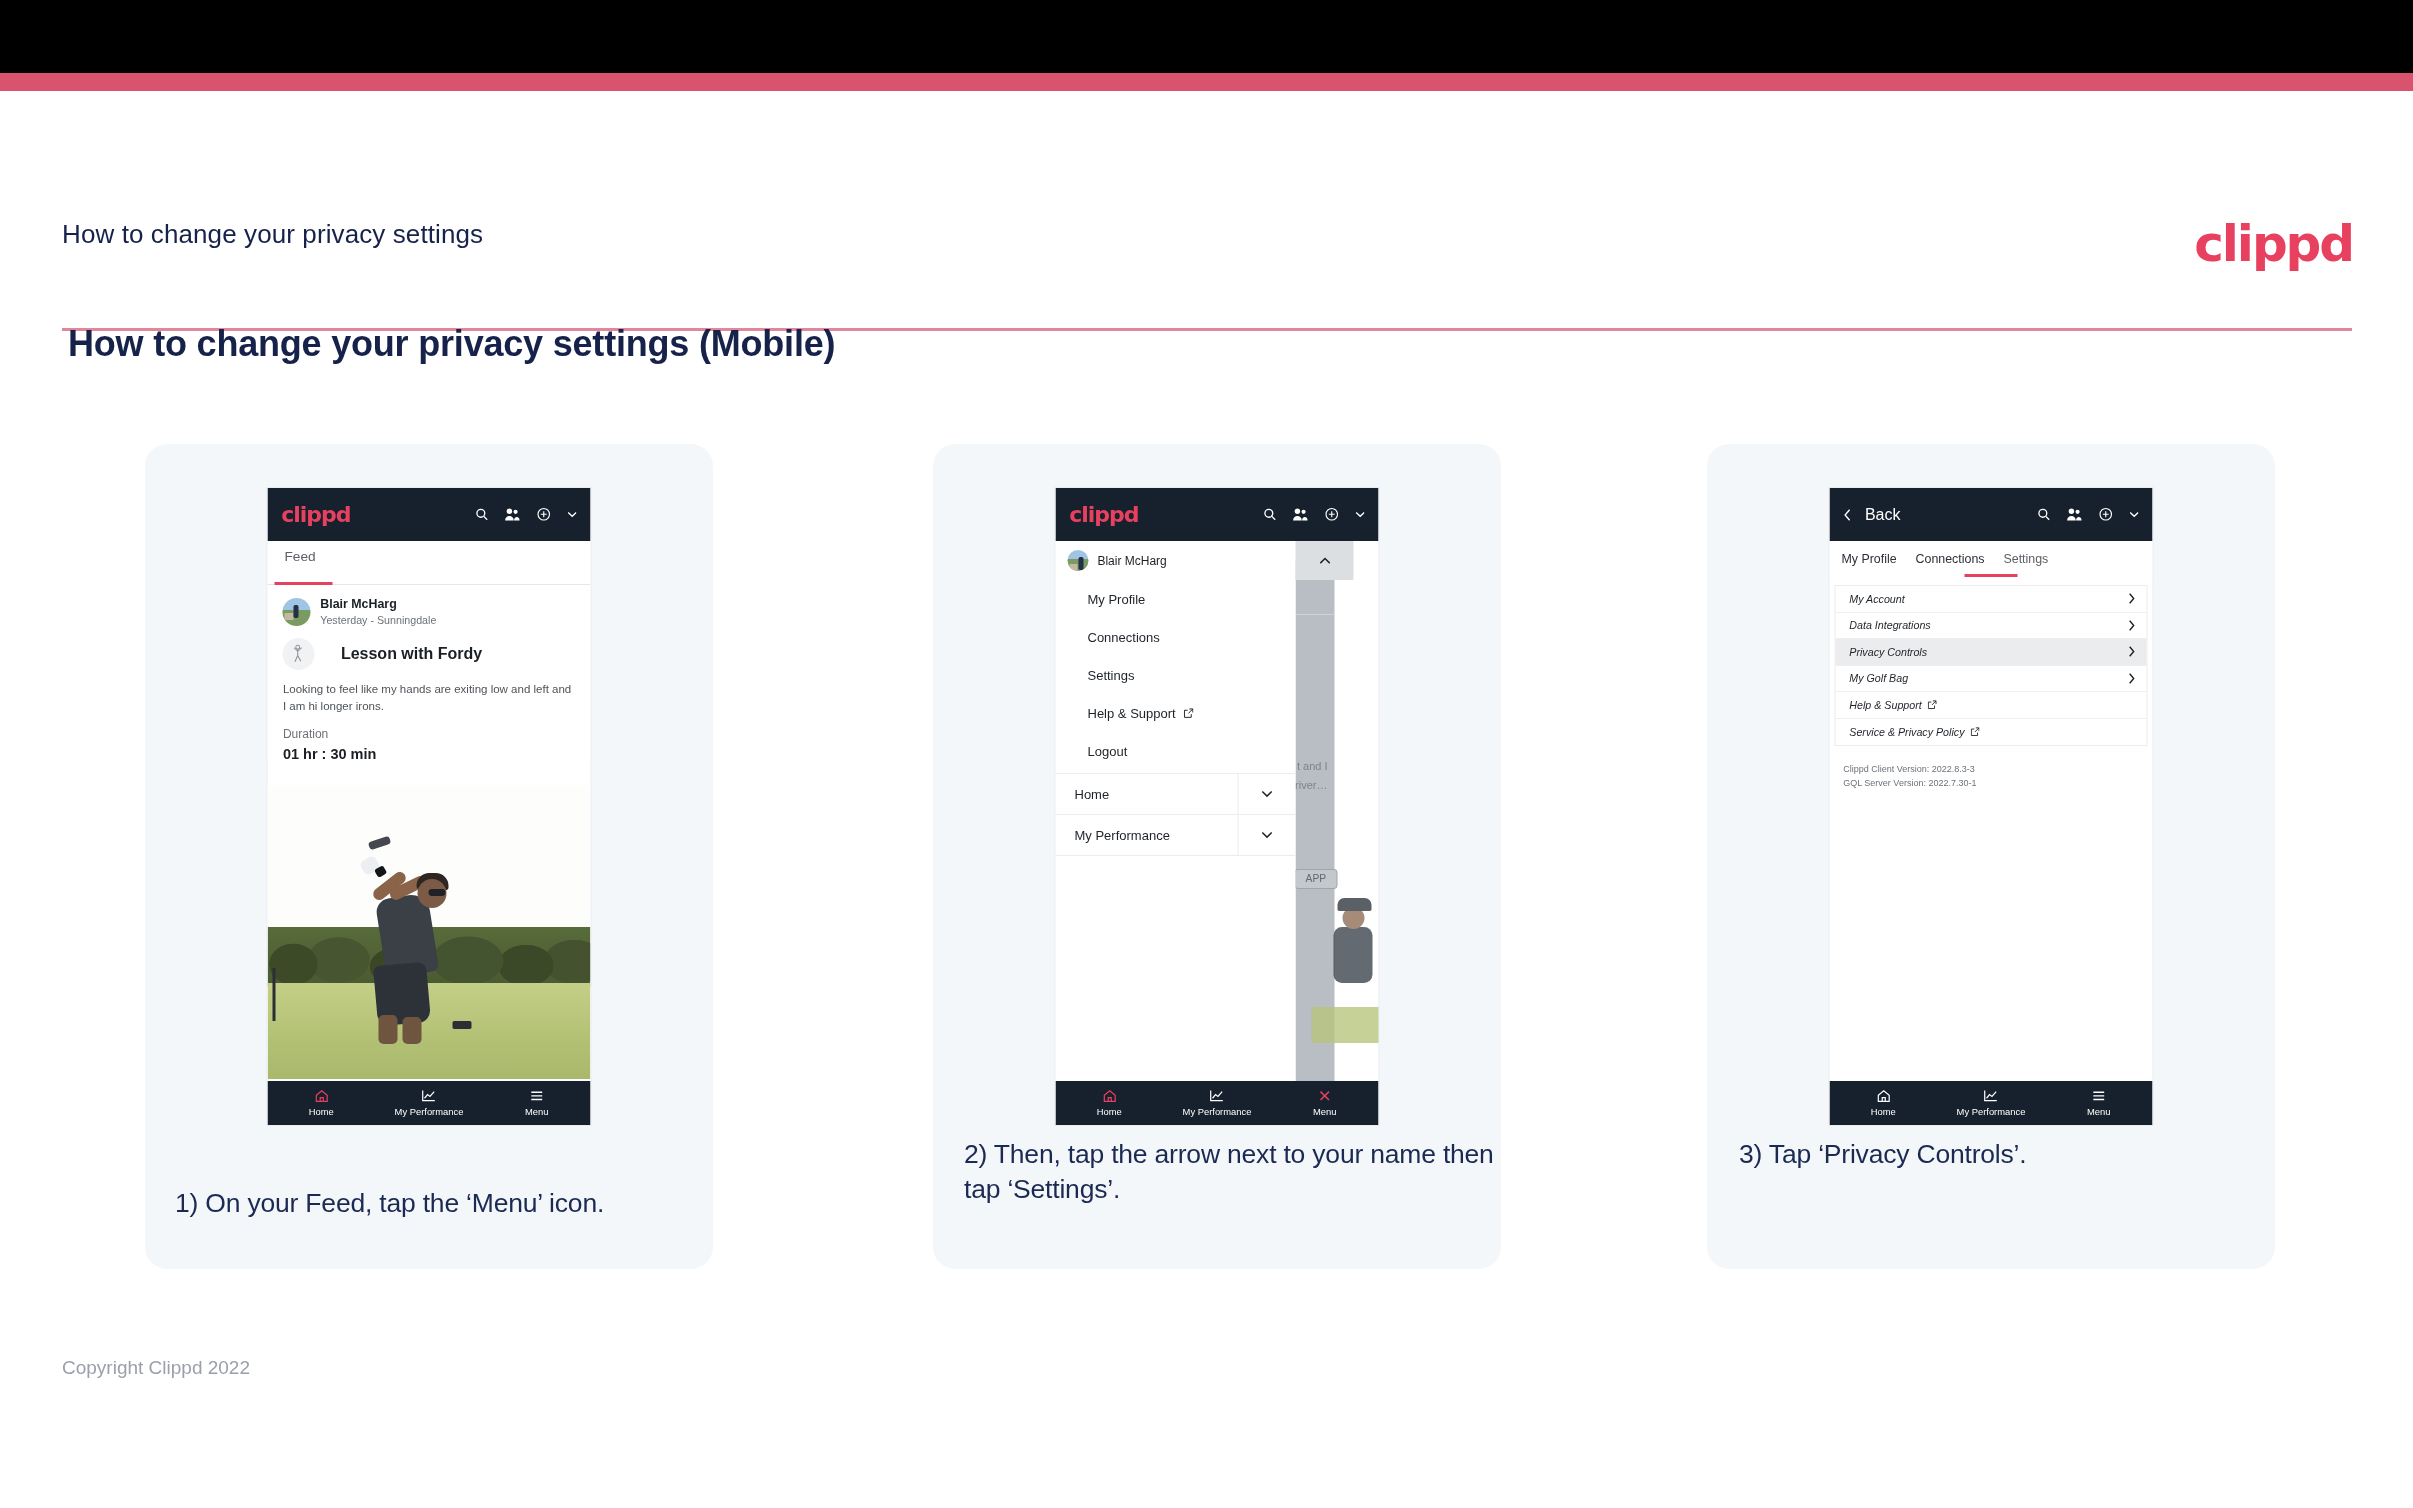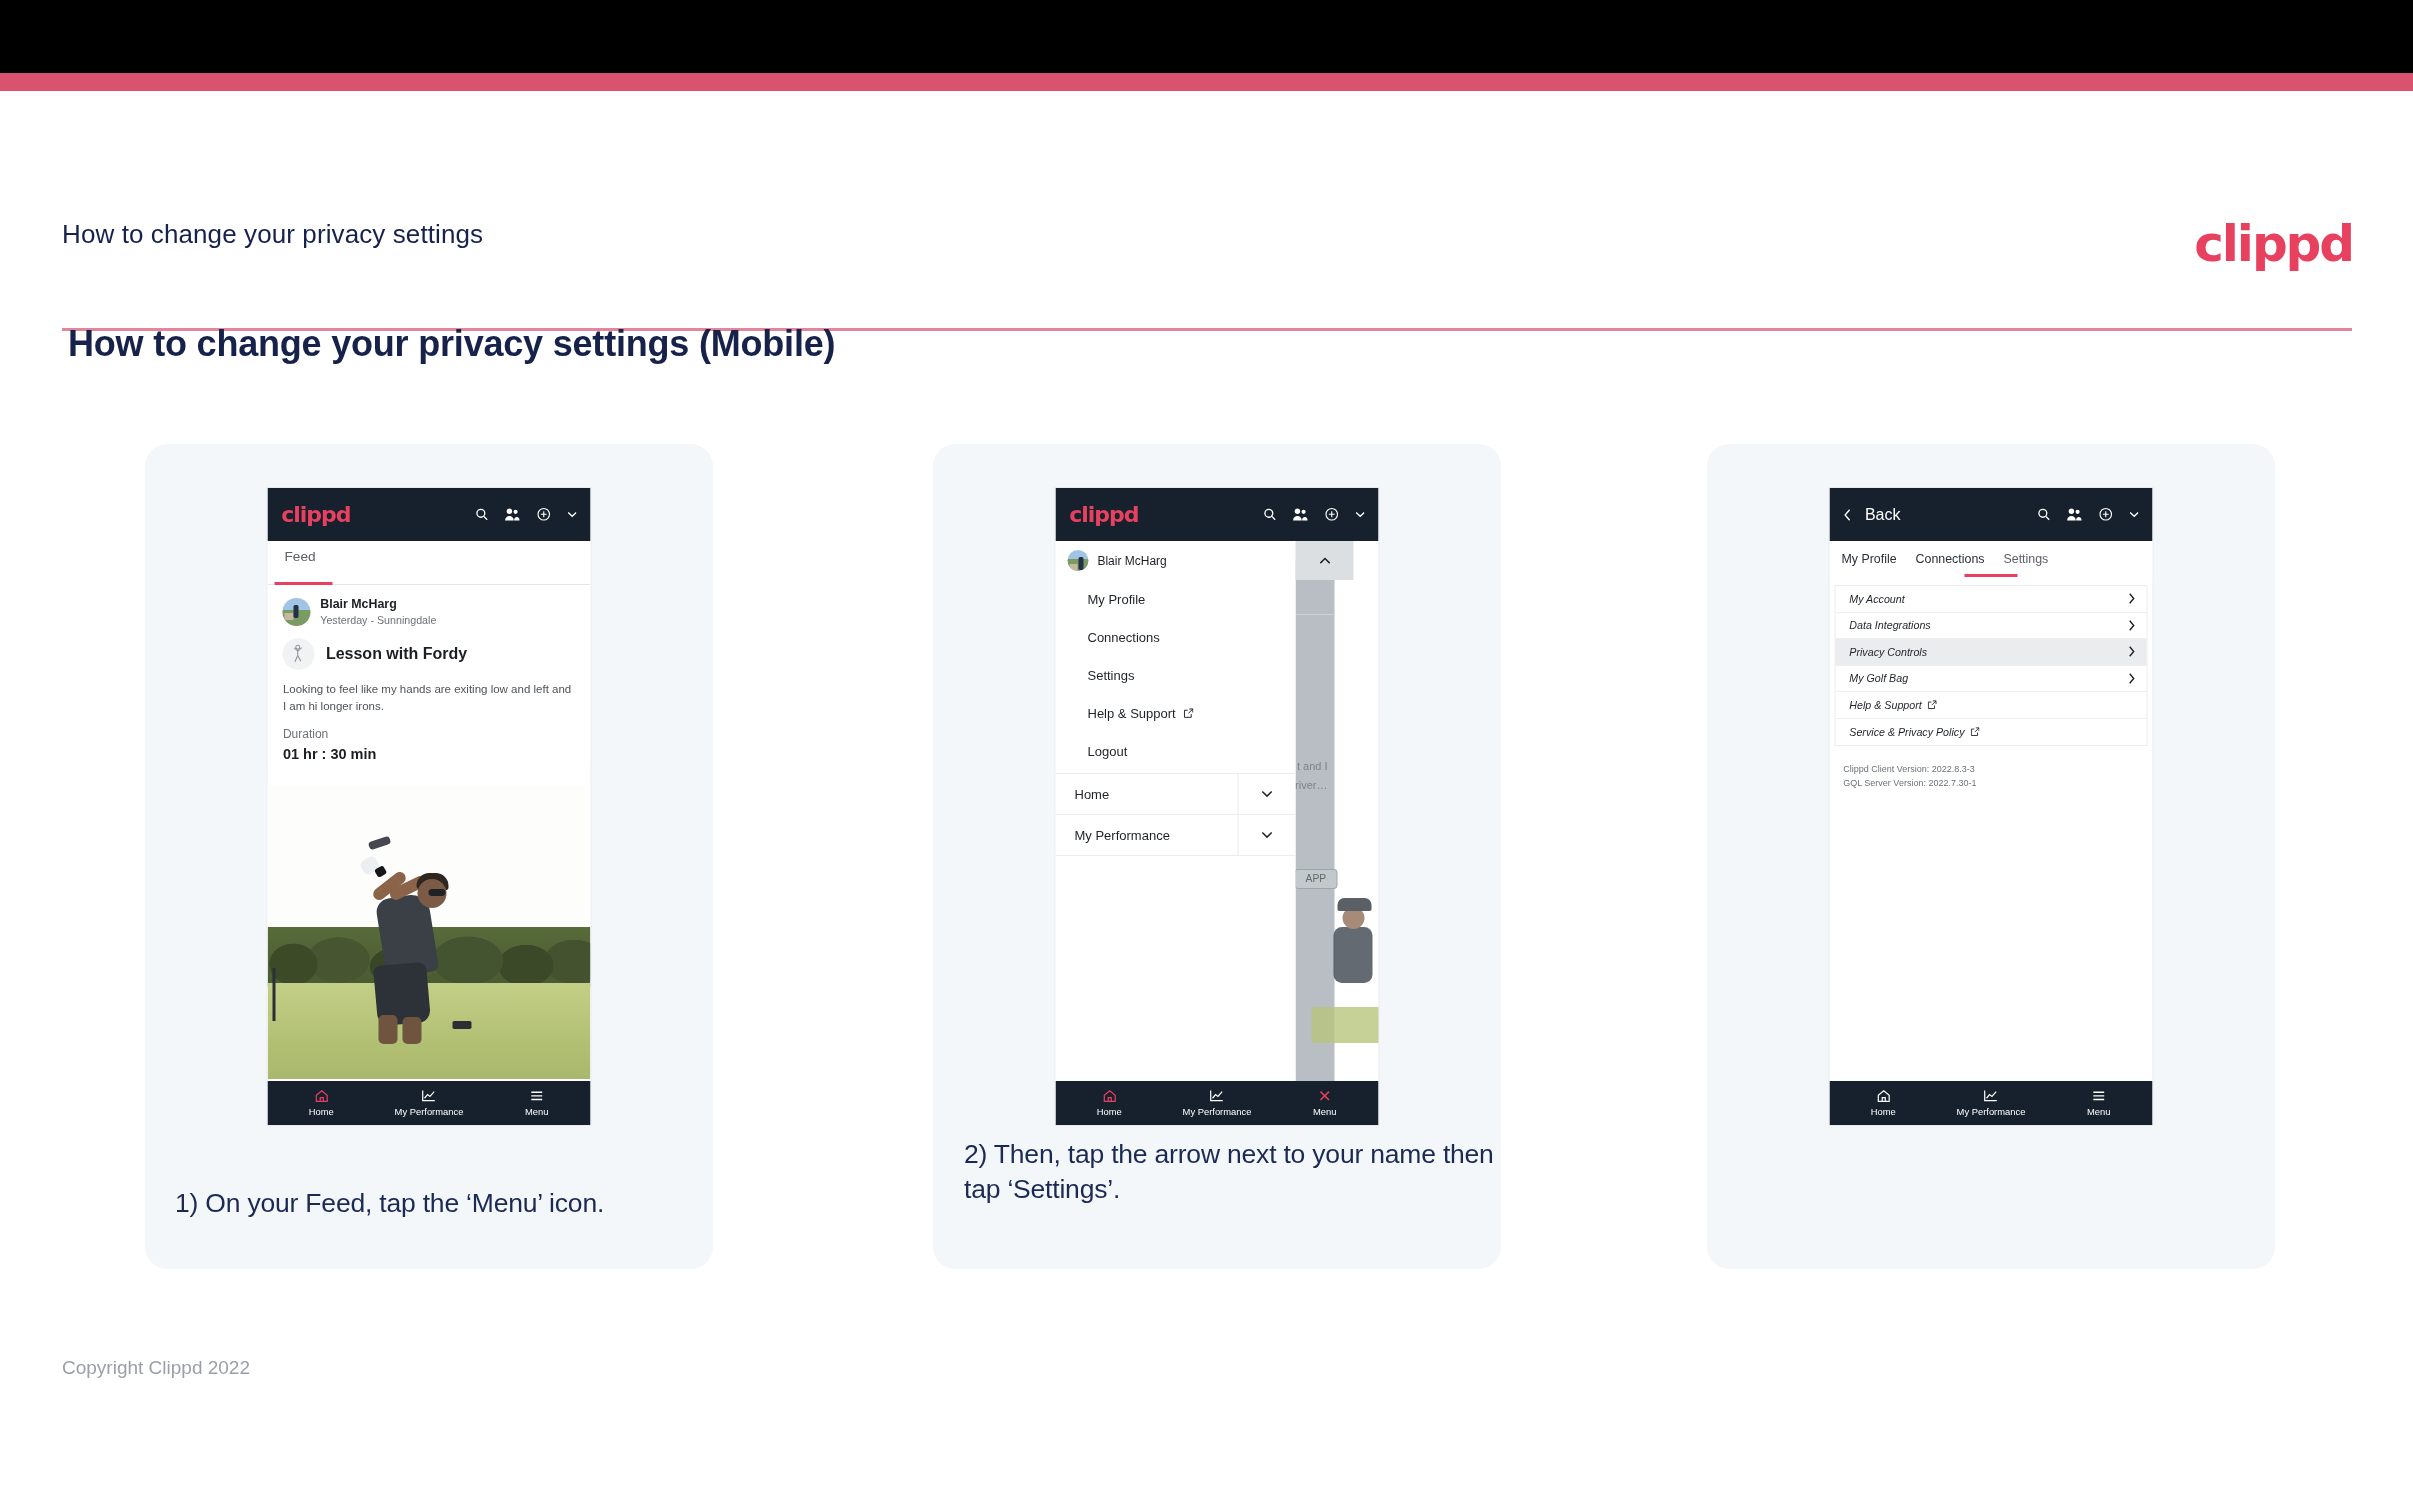--- a/index.html
+++ b/index.html
@@ -73,21 +73,21 @@
   .post-head { display:flex; align-items:center; gap:9.4px; }
   .avatar {
     width:28px; height:28px; border-radius:50%; overflow:hidden; flex:none;
     background:linear-gradient(#9fc4e4 0 42%, #7a9b62 42% 100%); position:relative;
   }
   .avatar:after{ content:""; position:absolute; left:11px; top:6.8px; width:5.1px; height:13px; background:#233047; border-radius:1.7px; }
   .avatar:before{ content:""; position:absolute; left:1.7px; top:14.5px; width:8.5px; height:6.8px; background:#c4b9a0; }
   .post-name { font-size:12.4px; font-weight:700; color:#1b1f24; line-height:1.2; }
   .post-meta { font-size:10.7px; color:#6c7278; line-height:1.3; margin-top:1.7px; }
 
-  .lesson-row { display:flex; align-items:center; gap:11px; margin-top:11px; }
+  .lesson-row { display:flex; align-items:center; gap:26px; margin-top:11px; }
   .lesson-ic {
     width:32px; height:32px; border-radius:50%; background:#f1f2f4; flex:none;
     display:flex; align-items:center; justify-content:center;
   }
   .lesson-title { font-size:16px; font-weight:700; color:#1b1f24; }
 
   .post-body { margin-top:11px; font-size:11.5px; color:#4e5459; line-height:1.45; }
   .dur-label { margin-top:12px; font-size:12px; color:#6c7278; }
   .dur-value { margin-top:5px; font-size:14.5px; font-weight:700; color:#1b1f24; }
 
@@ -592,17 +592,18 @@
               </svg>
             <span class="botnav-label">Menu</span>
           </span>
         </div>
       </div>
     </div>
   </div>
 
   <div class="caption cap-1">1) On your Feed, tap the ‘Menu’ icon.</div>
   <div class="caption cap-2">2) Then, tap the arrow next to your name then tap ‘Settings’.</div>
+  <div class="caption cap-3">3) Tap ‘Privacy Controls’.</div>
 
   <div class="footer">Copyright Clippd 2022</div>
 
 </div>
 
 
 </body></html>

